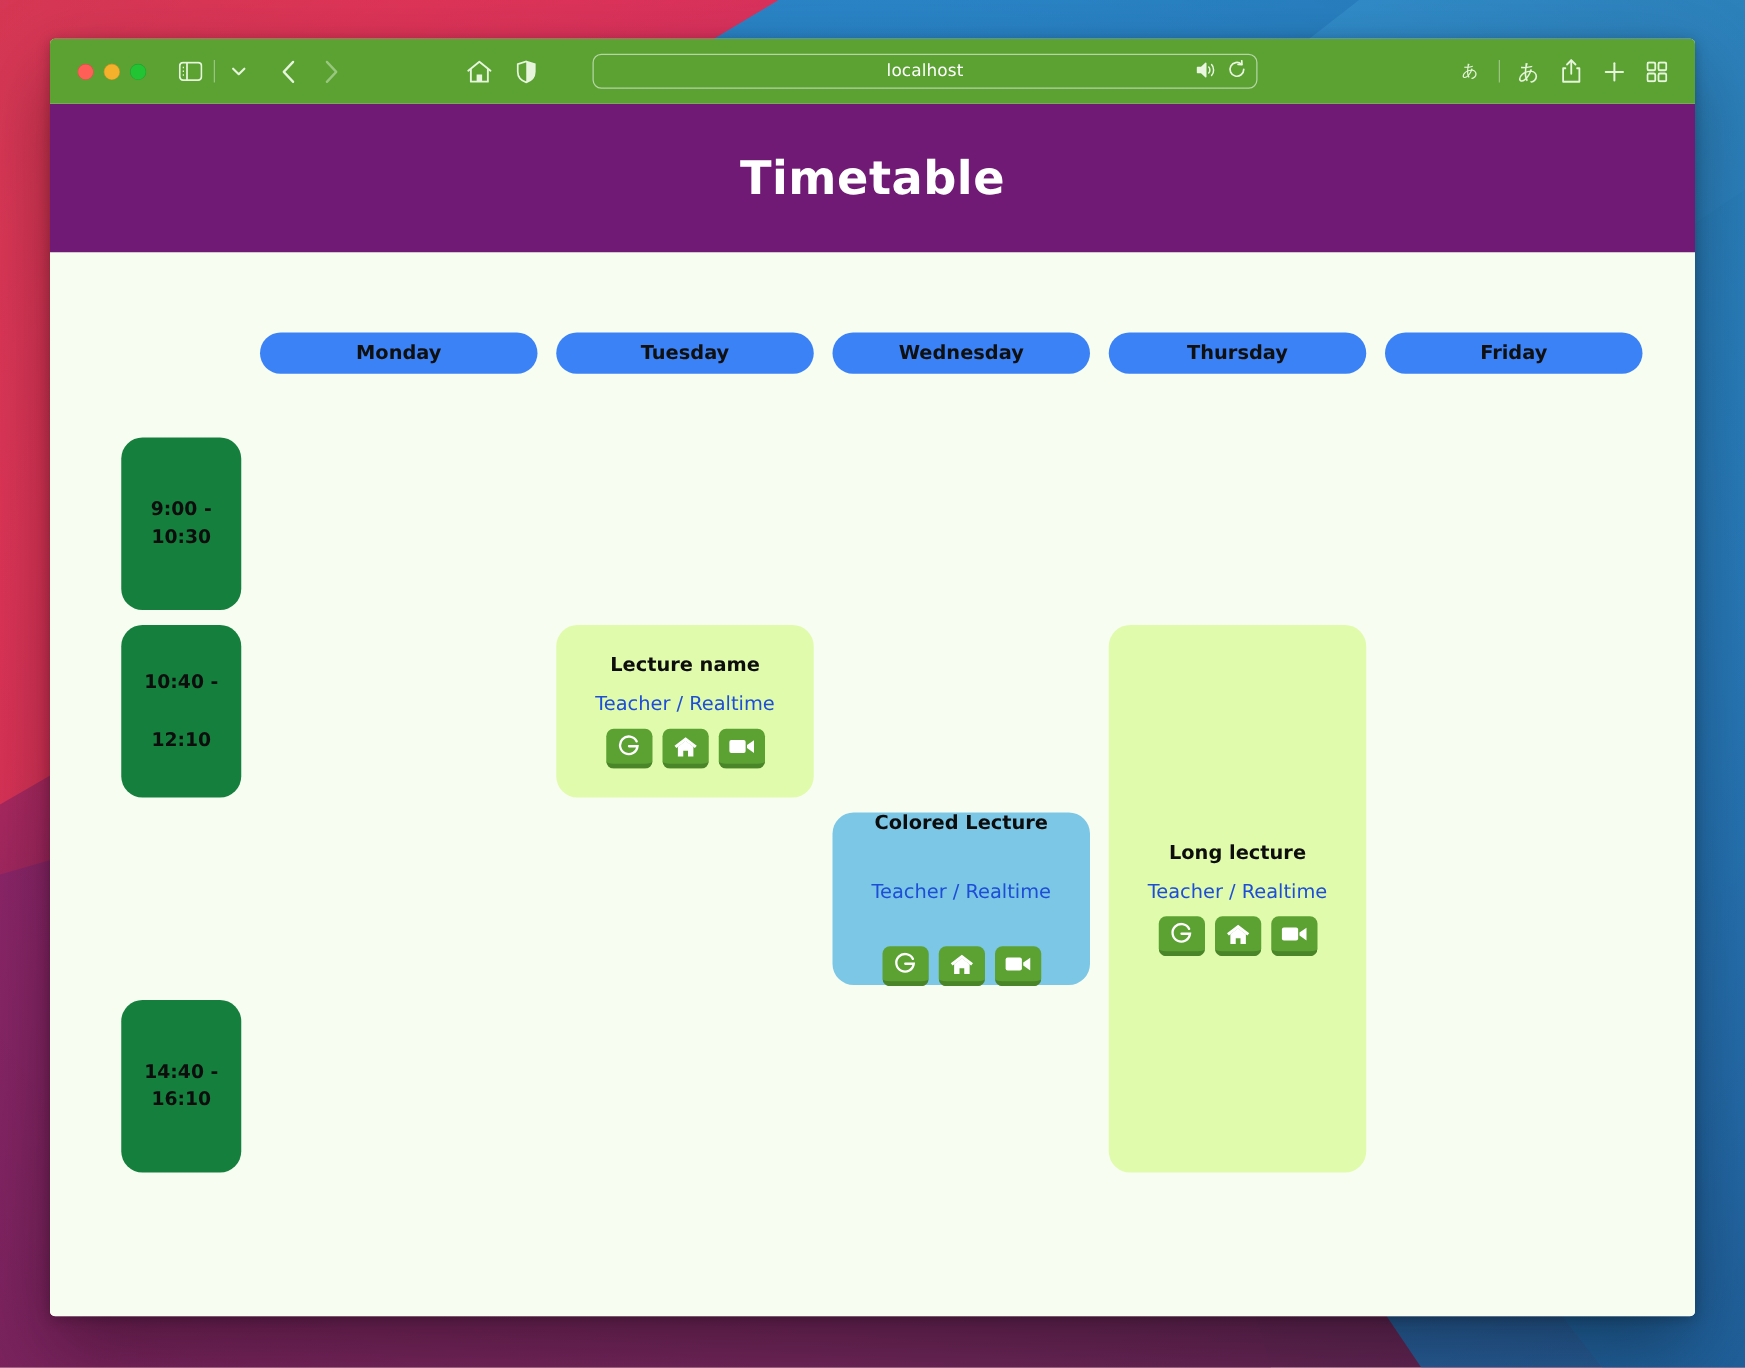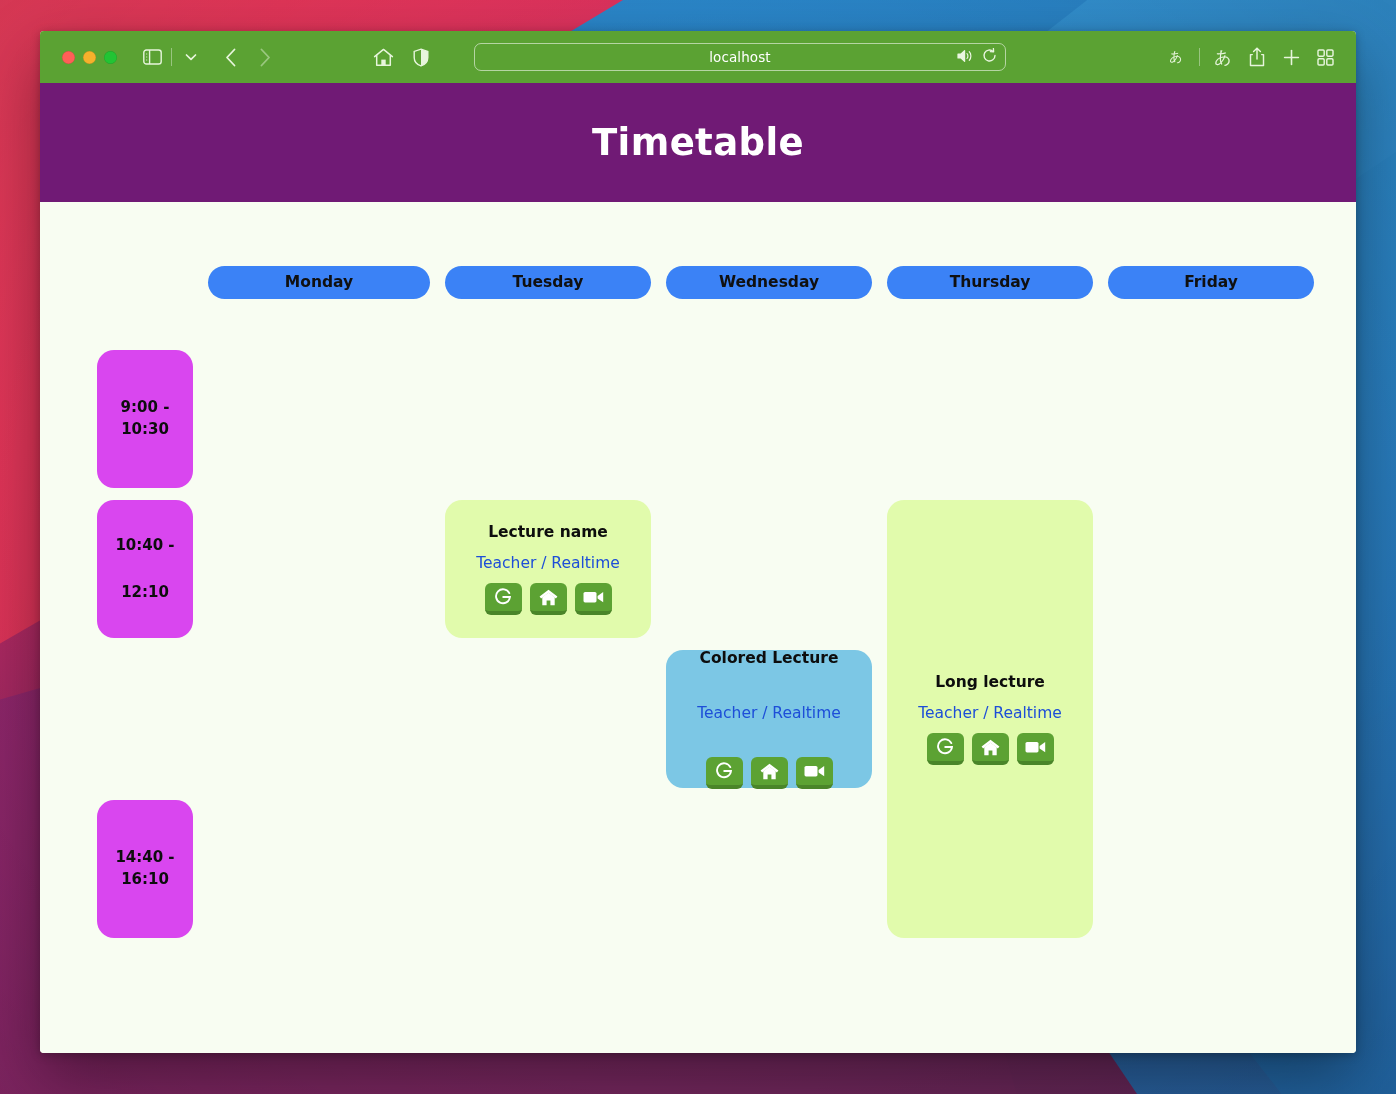--- a/index.html
+++ b/index.html
@@ -222,21 +222,21 @@
     align-self: center;
   }
   .day-head.d0 { grid-column: 2; }
   .day-head.d1 { grid-column: 3; }
   .day-head.d2 { grid-column: 4; }
   .day-head.d3 { grid-column: 5; }
   .day-head.d4 { grid-column: 6; }
 
   .time-cell {
     grid-column: 1;
-    background: #d946ef;
+    background: #15803d;
     border-radius: 17px;
     display: flex;
     flex-direction: column;
     align-items: center;
     justify-content: center;
     font-size: 15px;
     font-weight: bold;
     color: #0d0d0d;
     line-height: 1.45;
     margin: 6px 0;

